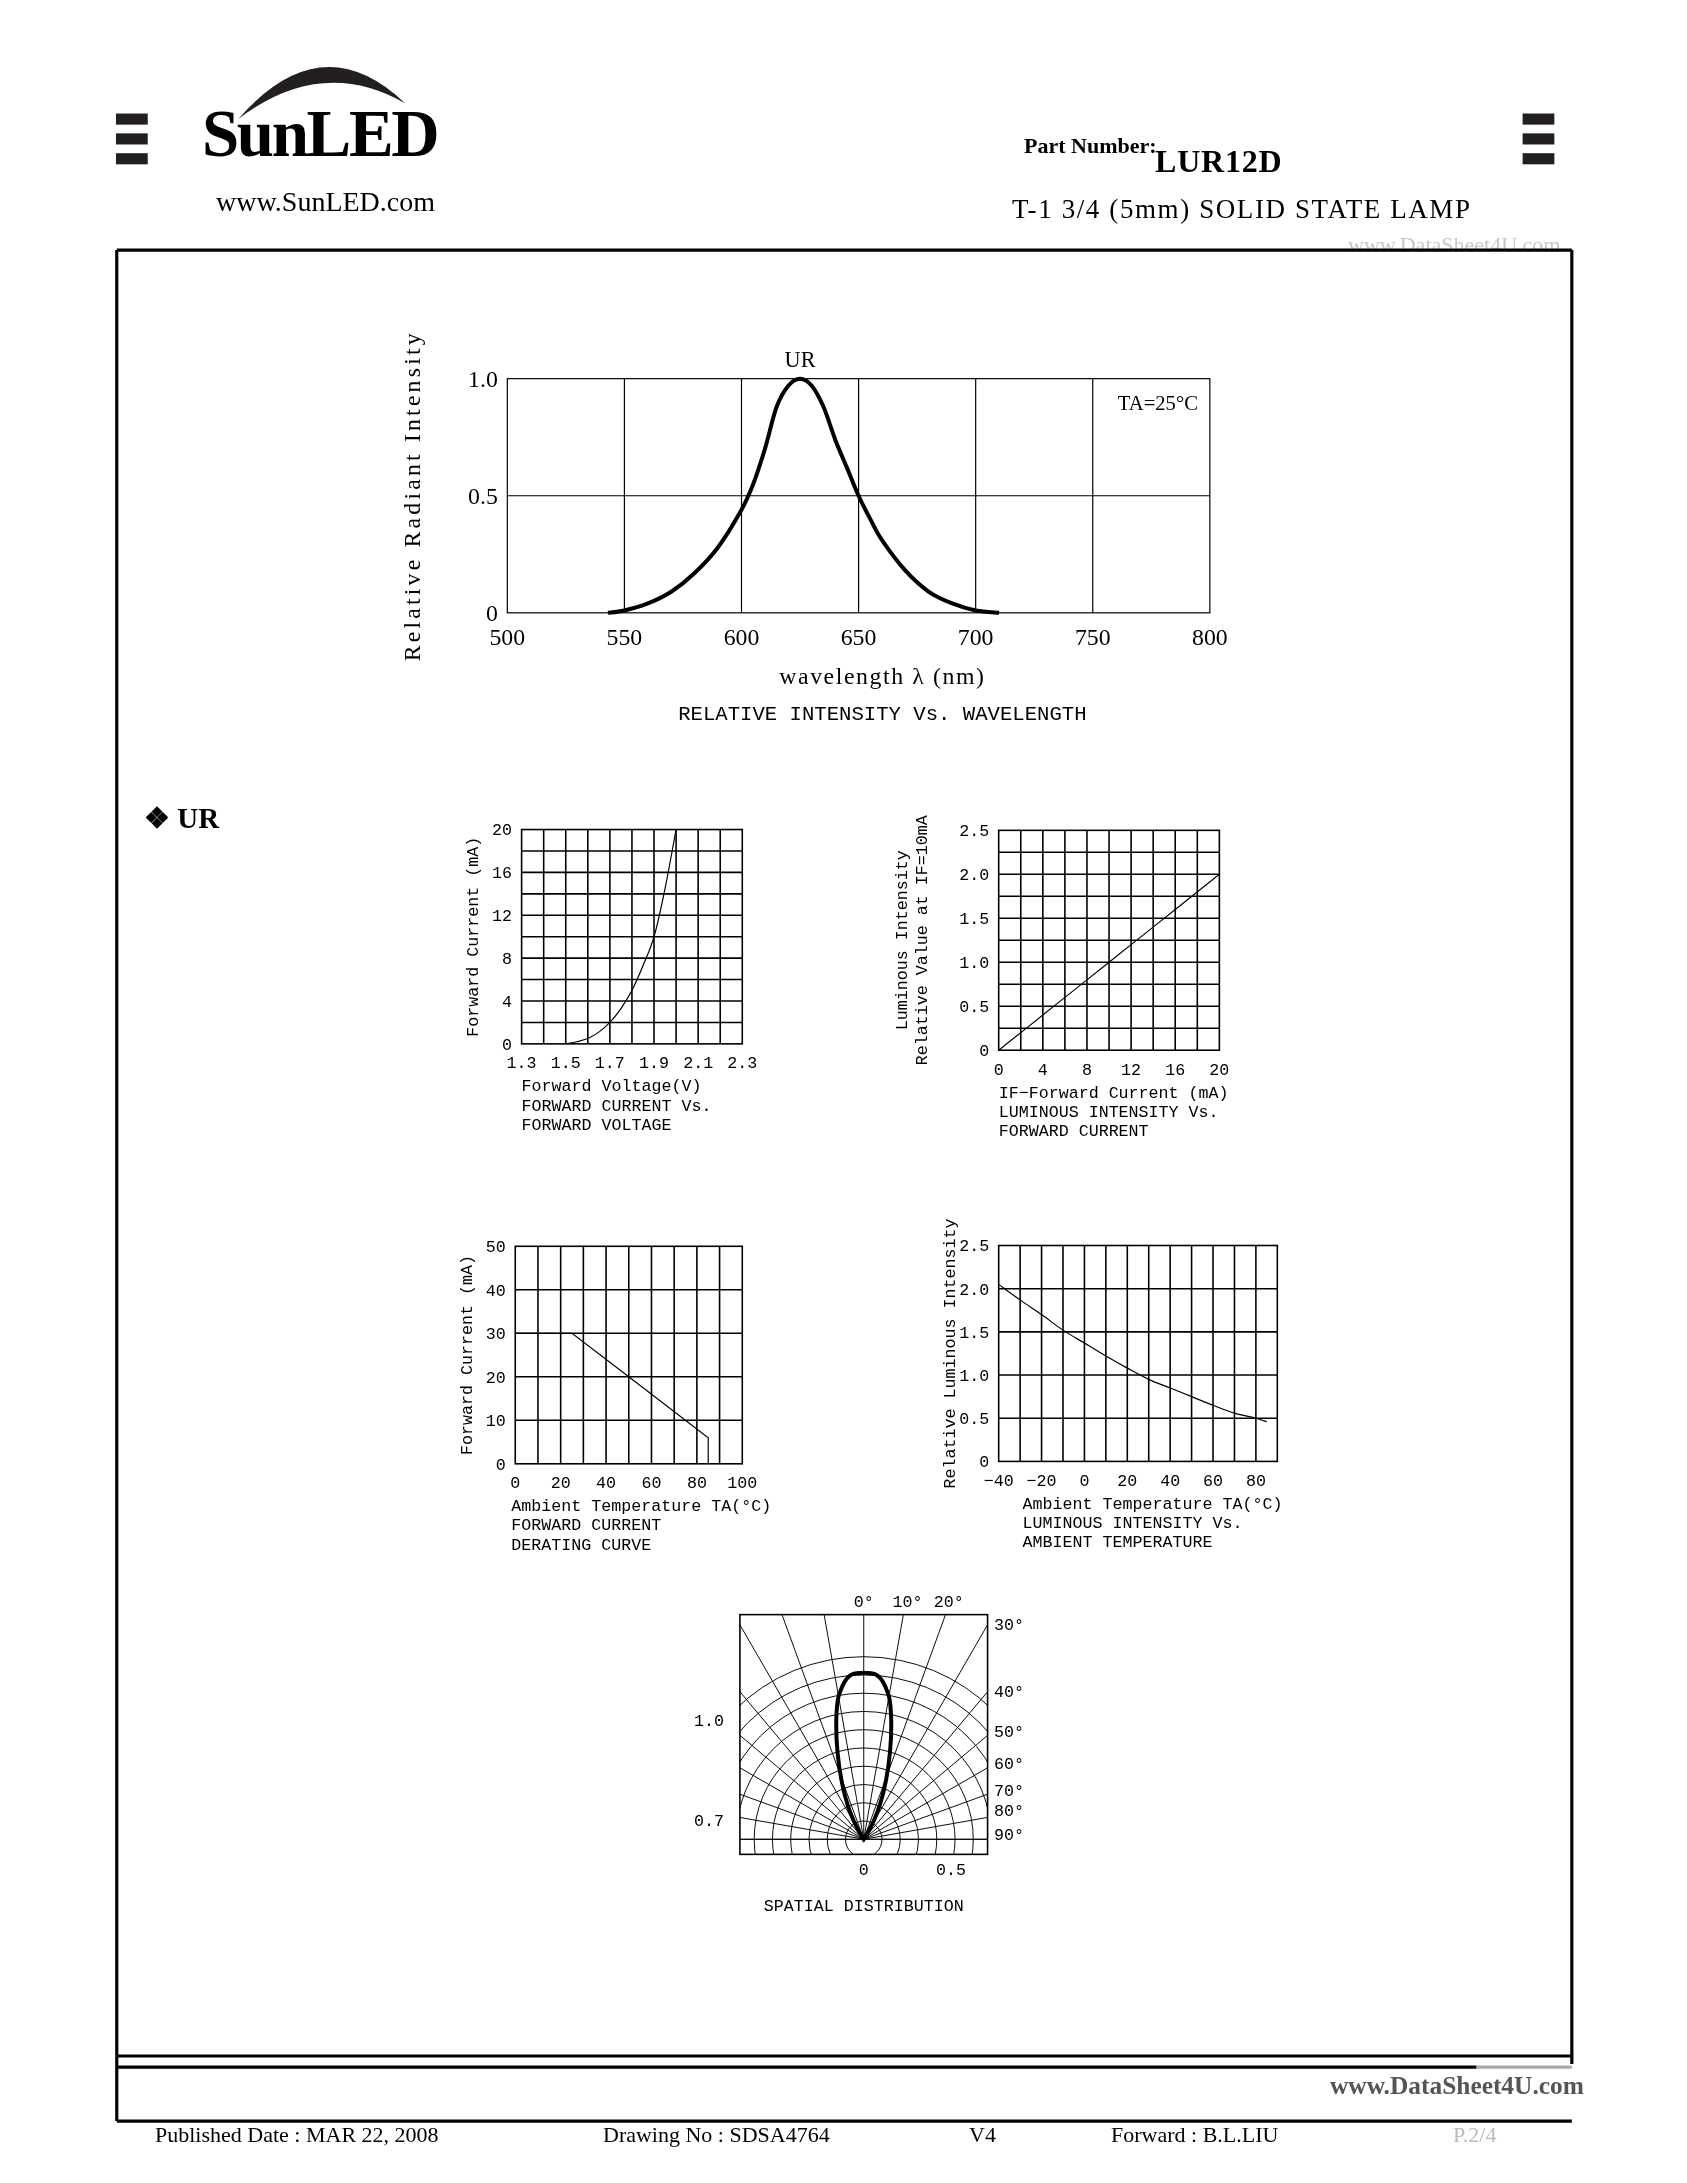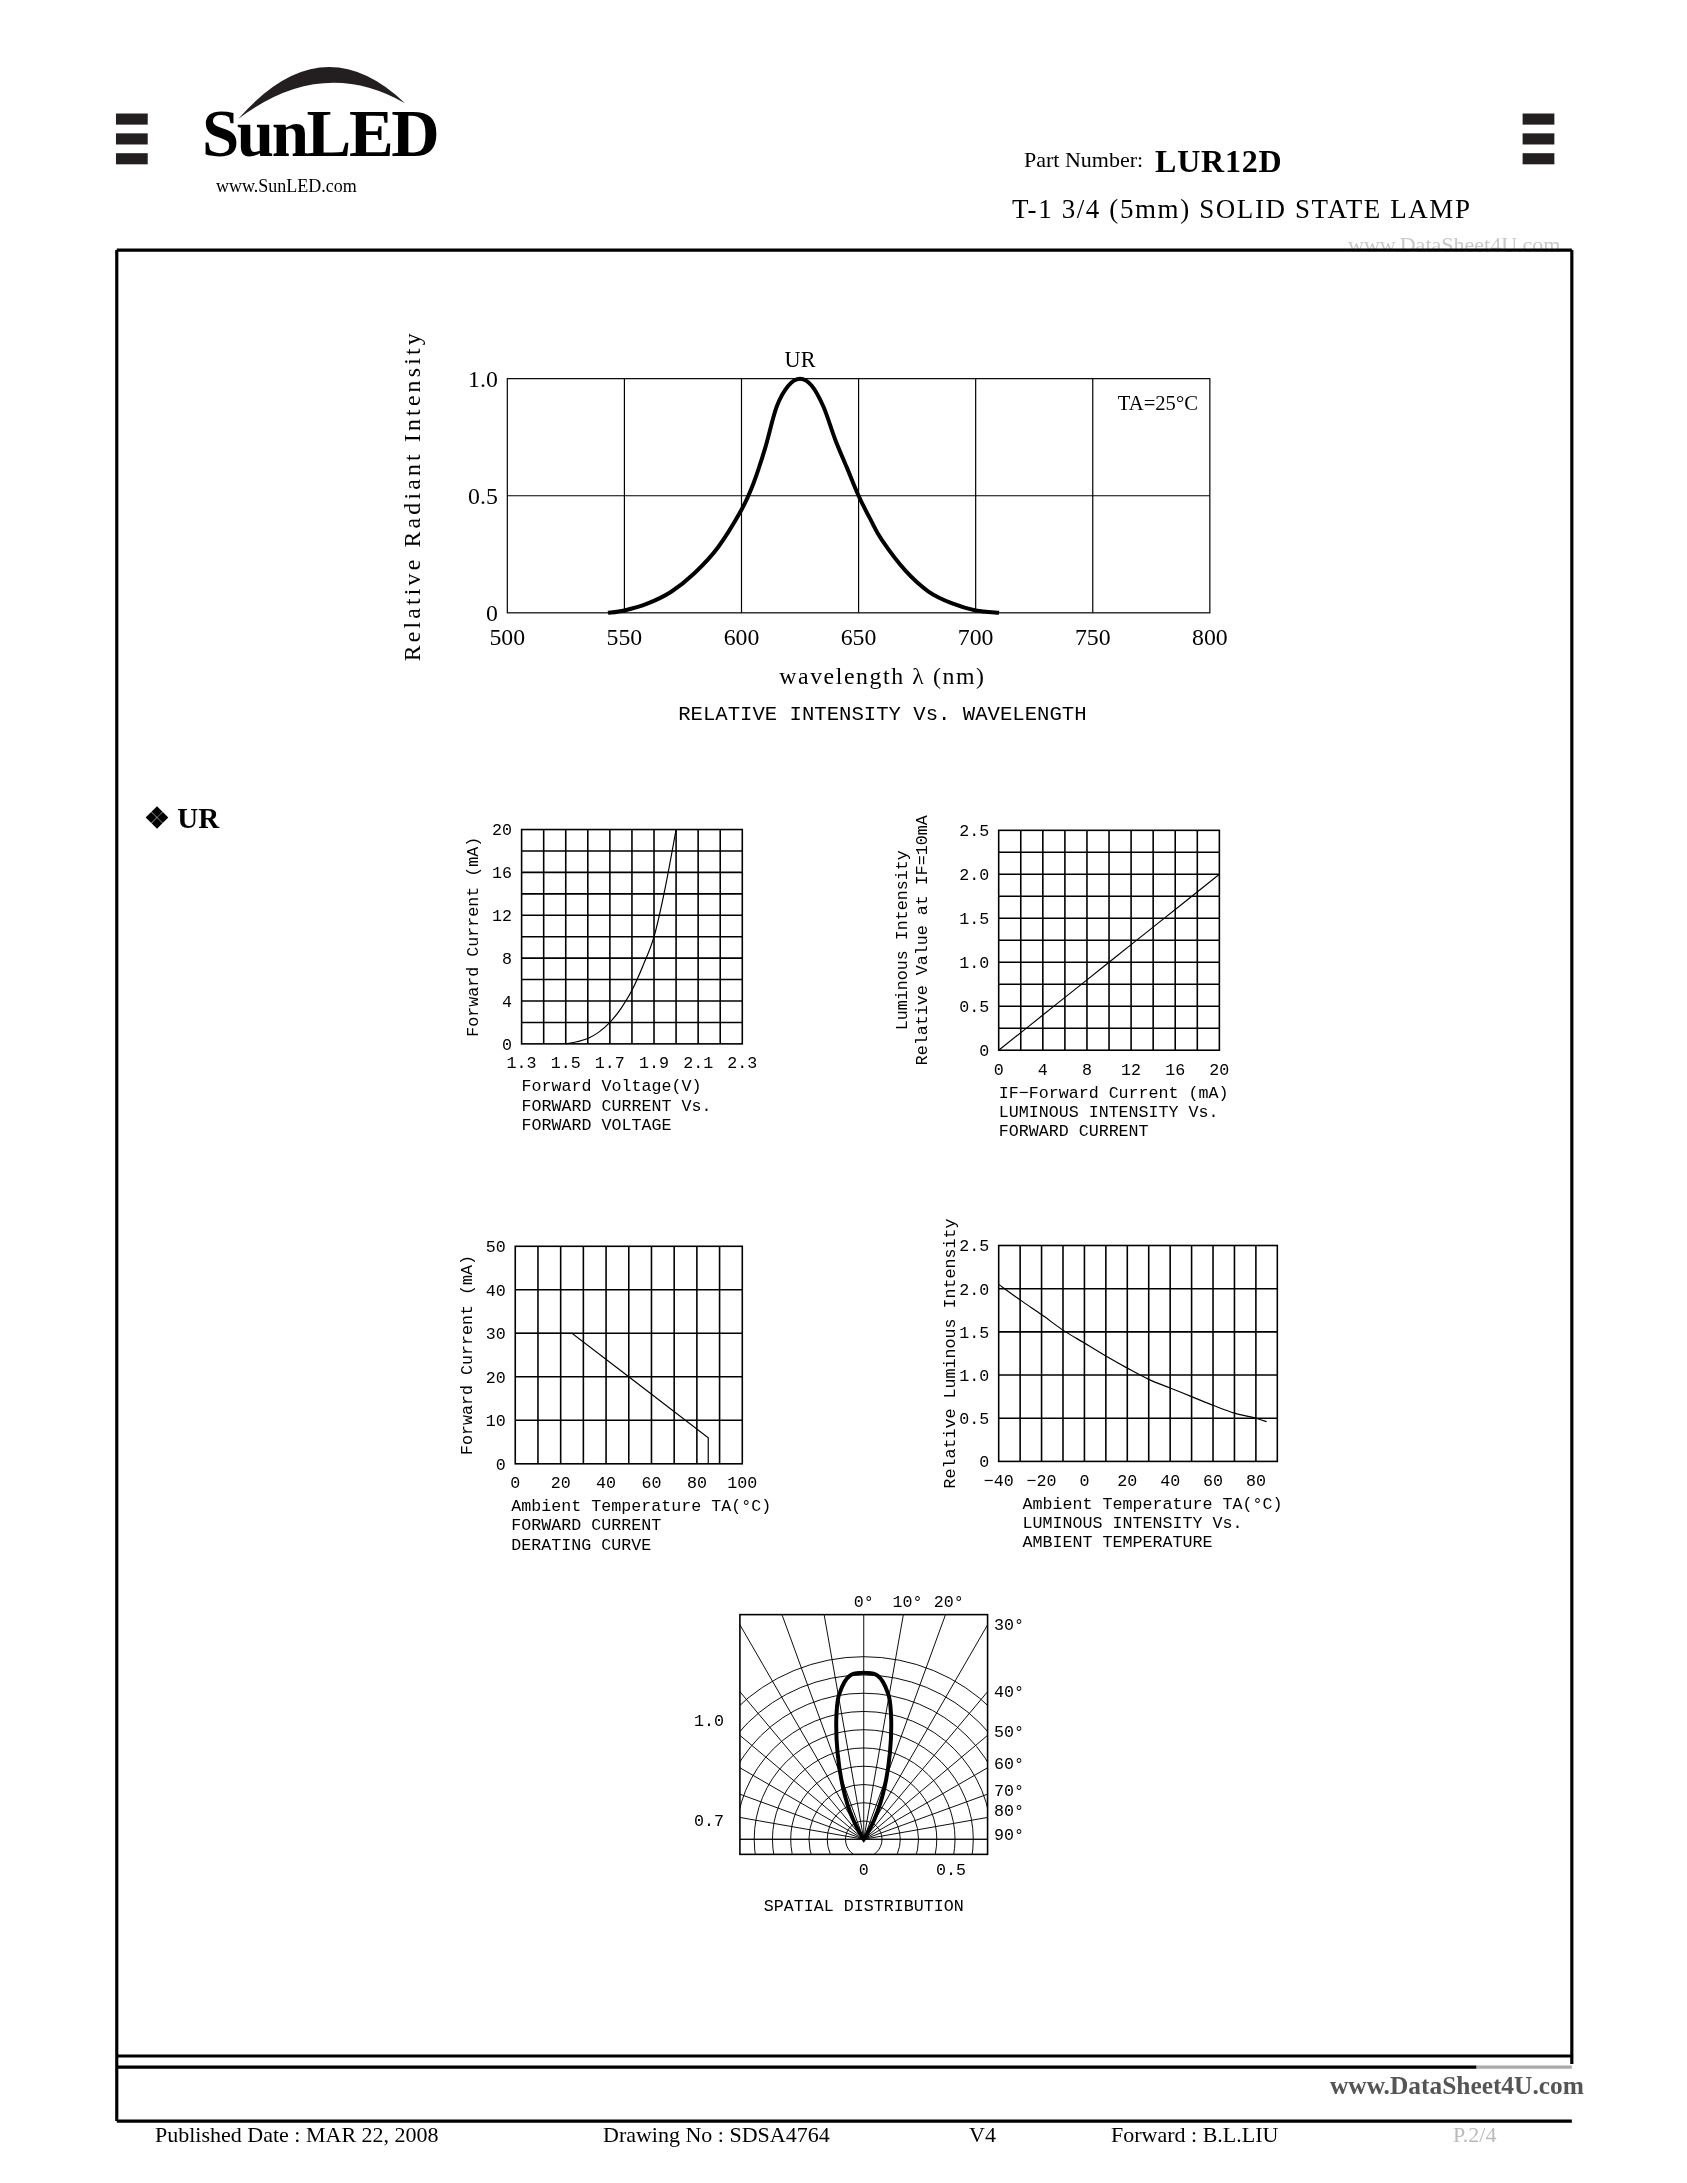--- a/index.html
+++ b/index.html
@@ -1,25 +1,25 @@
 <!DOCTYPE html>
 <html style="font-size:12.7px"><head>
 <meta charset="utf-8">
 <style>
   html,body{margin:0;padding:0;background:#fff;}
   body{width:1687px;height:2183px;position:relative;overflow:hidden;font-family:"DejaVu Serif","Liberation Serif",serif;color:#000;}
   svg{position:absolute;left:0;top:0;}
   .serif{font-family:"Liberation Serif","DejaVu Serif",serif;}
   .sans{font-family:Liberation Serif, serif;}
   .abs{position:absolute;white-space:nowrap;}
-  #hdr-part-label{left:1024px;top:147px;font-size:22px;font-weight:normal;}
+  #hdr-part-label{left:1024px;top:133px;font-size:22px;font-weight:bold;}
   #hdr-part-value{left:1155px;top:143px;font-size:32px;font-weight:bold;letter-spacing:0.8px;}
   #hdr-desc{left:1012px;top:194px;font-size:27px;letter-spacing:1.6px;}
   #hdr-wm{left:1348px;top:232px;font-size:22px;color:#c8c8c8;}
-  #logo-url{left:216px;top:176px;font-size:18px;}
+  #logo-url{left:216px;top:186px;font-size:28px;}
   #logo-name{left:202px;top:95px;font-size:67px;font-weight:bold;letter-spacing:-2.4px;}
   #section-ur{left:144px;top:801px;font-size:29px;font-weight:bold;}
   .foot{top:2078px;font-size:22px;margin-top:44px;}
   #f-pub{left:155px;} #f-draw{left:603px;} #f-ver{left:969px;} #f-chk{left:1111px;}
   #f-page{left:1453px;color:#bbb;}
   #f-wm{left:1330px;top:2071px;font-size:25.4px;font-weight:bold;color:#555;}
 </style>
 </head>
 <body>
 

